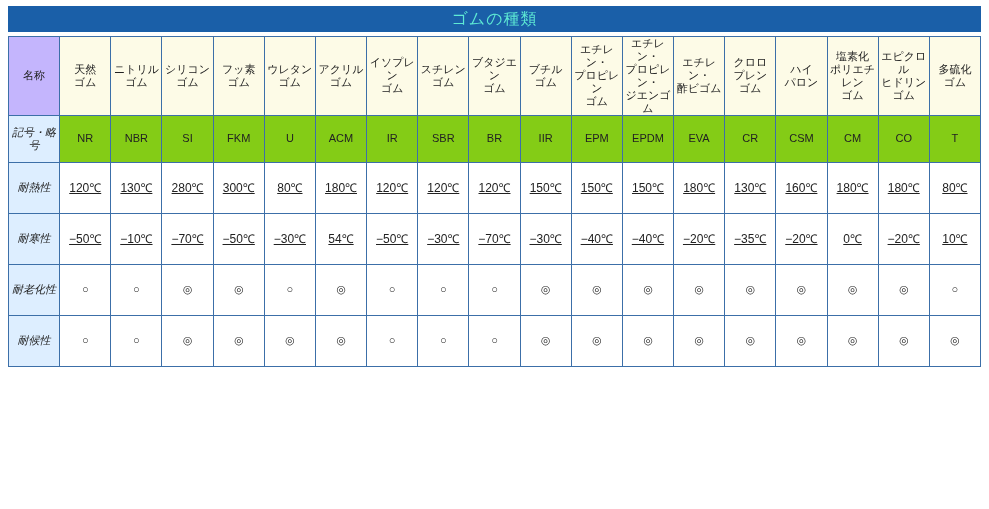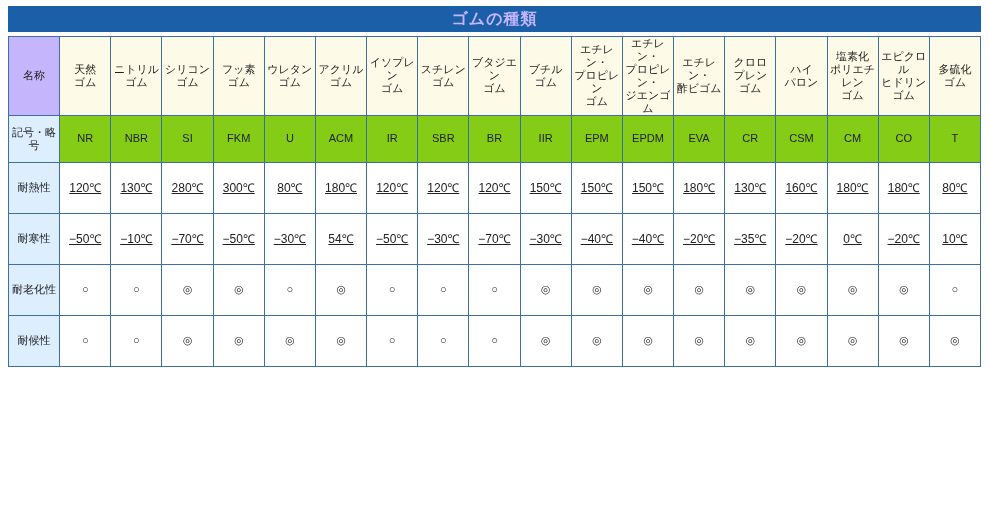--- a/index.html
+++ b/index.html
@@ -14,24 +14,24 @@
     overflow: hidden;
   }
   .wrap {
     width: 989px;
     height: 509px;
     box-sizing: border-box;
     padding: 6px 8px 8px 8px;
   }
   .title-bar {
     background: #1a5fa8;
-    color: #c4b5fd;
+    color: #5eead4;
     text-align: center;
     font-size: 16px;
-    font-weight: bold;
+    font-weight: normal;
     height: 26px;
     line-height: 26px;
     letter-spacing: 1px;
   }
   table.rubber {
     border-collapse: collapse;
     width: 973px;
     table-layout: fixed;
     margin-top: 4px;
   }
@@ -46,20 +46,21 @@
     font-weight: normal;
   }
   
   .rowhead {
     background: #ddeeff;
     font-weight: bold;
     font-size: 13px;
     width: 82px;
     height: 46px;
     color: #1b3f66;
+    font-style: italic;
   }
   .rowhead-name {
     background: #c4b5fd;
     font-weight: bold;
     font-size: 14px;
     height: 50px;
     color: #1b3f66;
   }
   .colhead {
     background: #fdfbe7;

